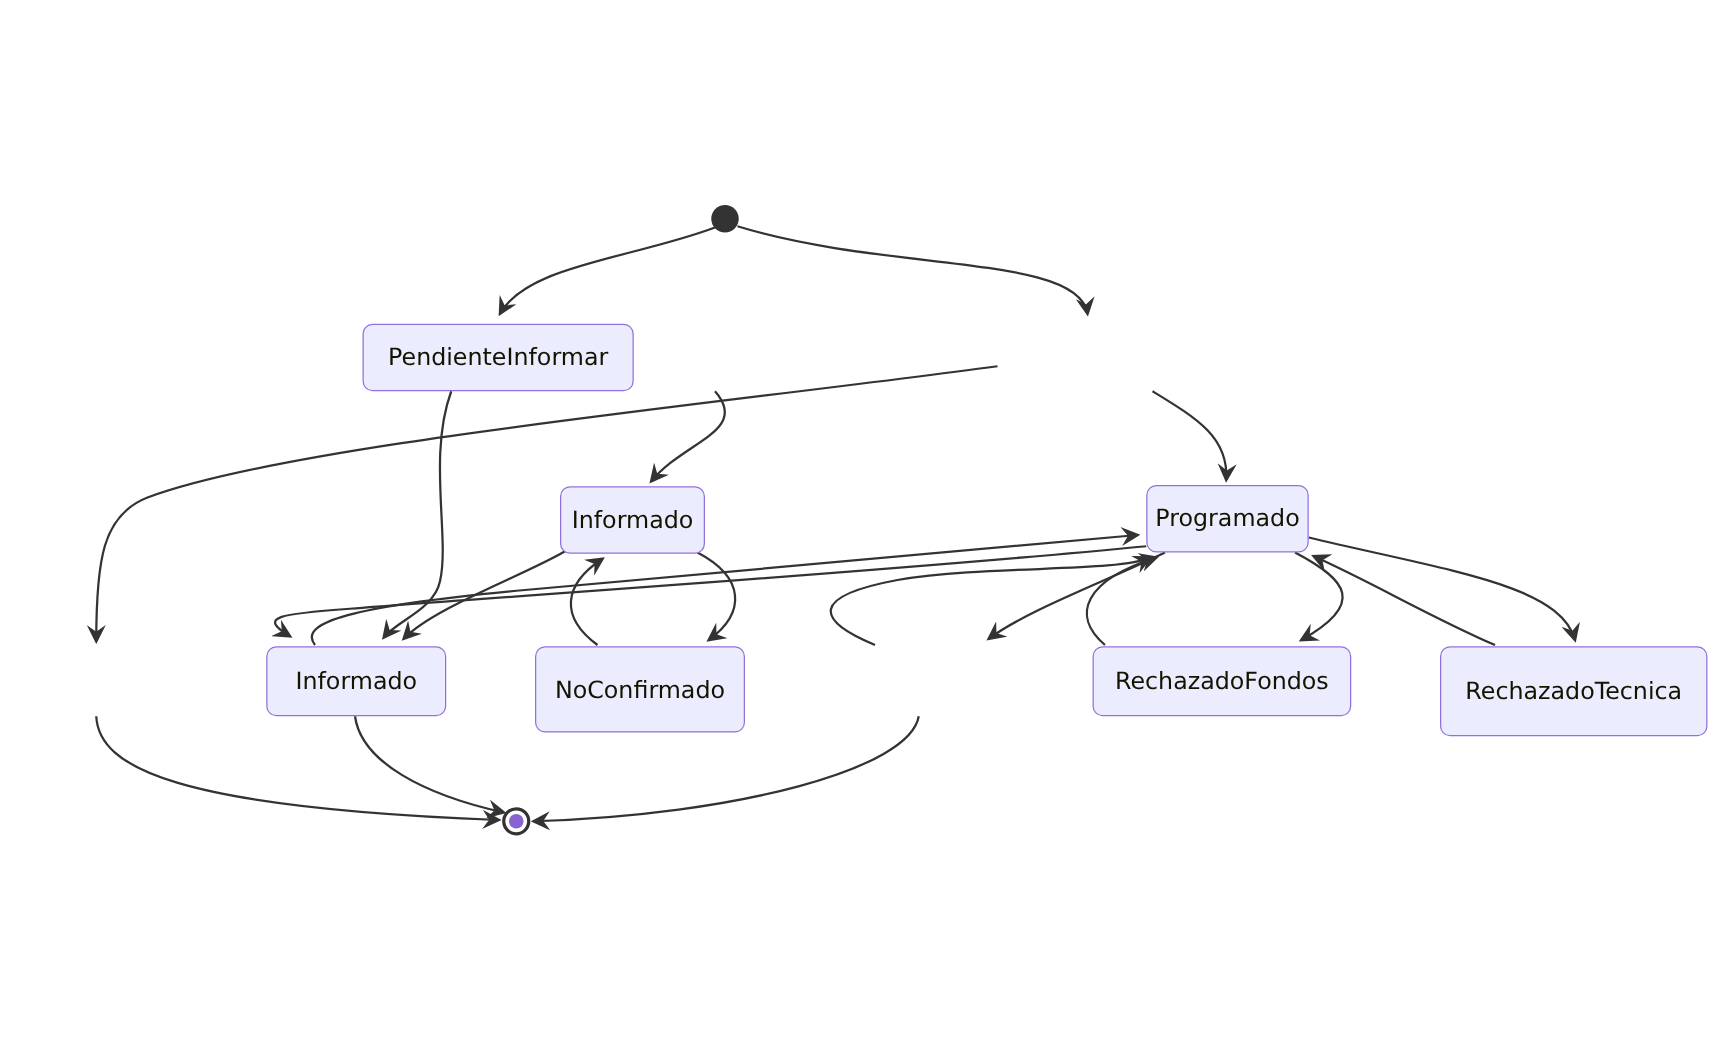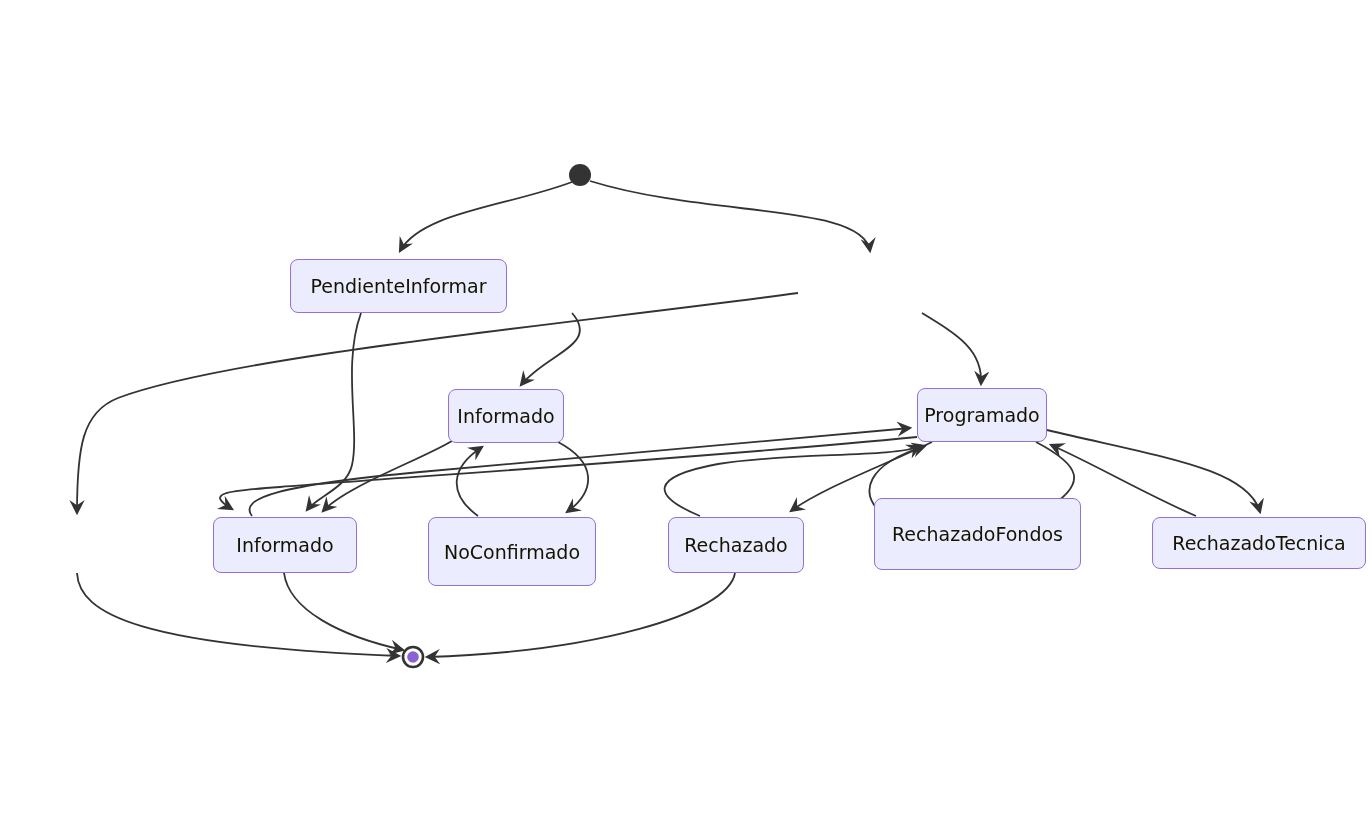--- a/index.html
+++ b/index.html
@@ -72,19 +72,18 @@
 
   <div class="state" style="left:448px;top:389px;width:116px;height:54px">Informado</div>
 
   <div class="state" style="left:917px;top:388px;width:130px;height:54px">Programado</div>
 
 
   <div class="state" style="left:213px;top:517px;width:144px;height:56px">Informado</div>
 
   <div class="state" style="left:428px;top:517px;width:168px;height:69px">NoConfirmado</div>
 
-  <div class="state" style="left:668px;top:517px;width:136px;height:56px">Rechazado</div>
 
-  <div class="state" style="left:874px;top:498px;width:207px;height:72px">RechazadoFondos</div>
+  <div class="state" style="left:874px;top:517px;width:207px;height:56px">RechazadoFondos</div>
 
-  <div class="state" style="left:1152px;top:517px;width:214px;height:52px">RechazadoTecnica</div>
+  <div class="state" style="left:1152px;top:517px;width:214px;height:72px">RechazadoTecnica</div>
 
 </div>
 
 </body></html>

